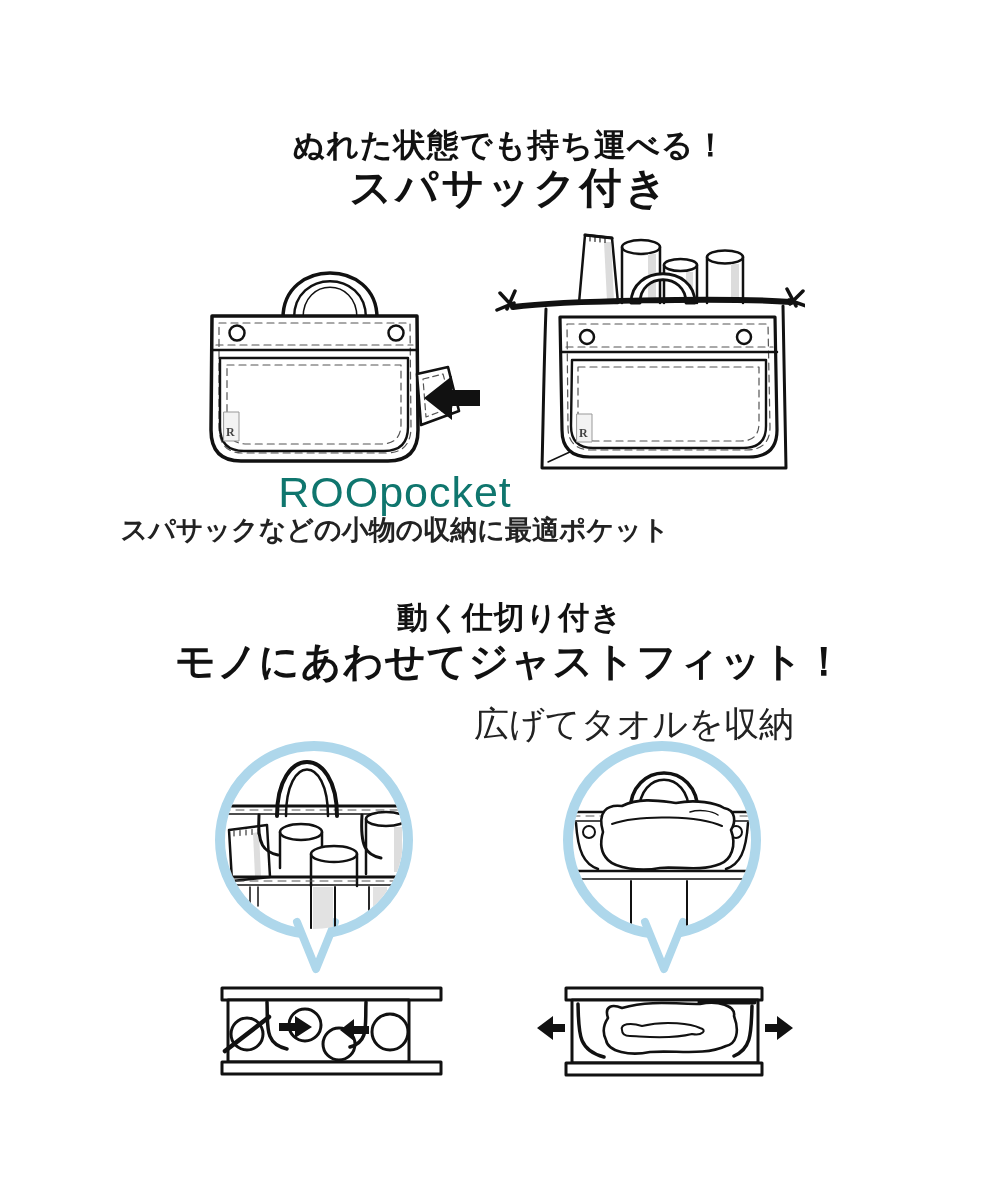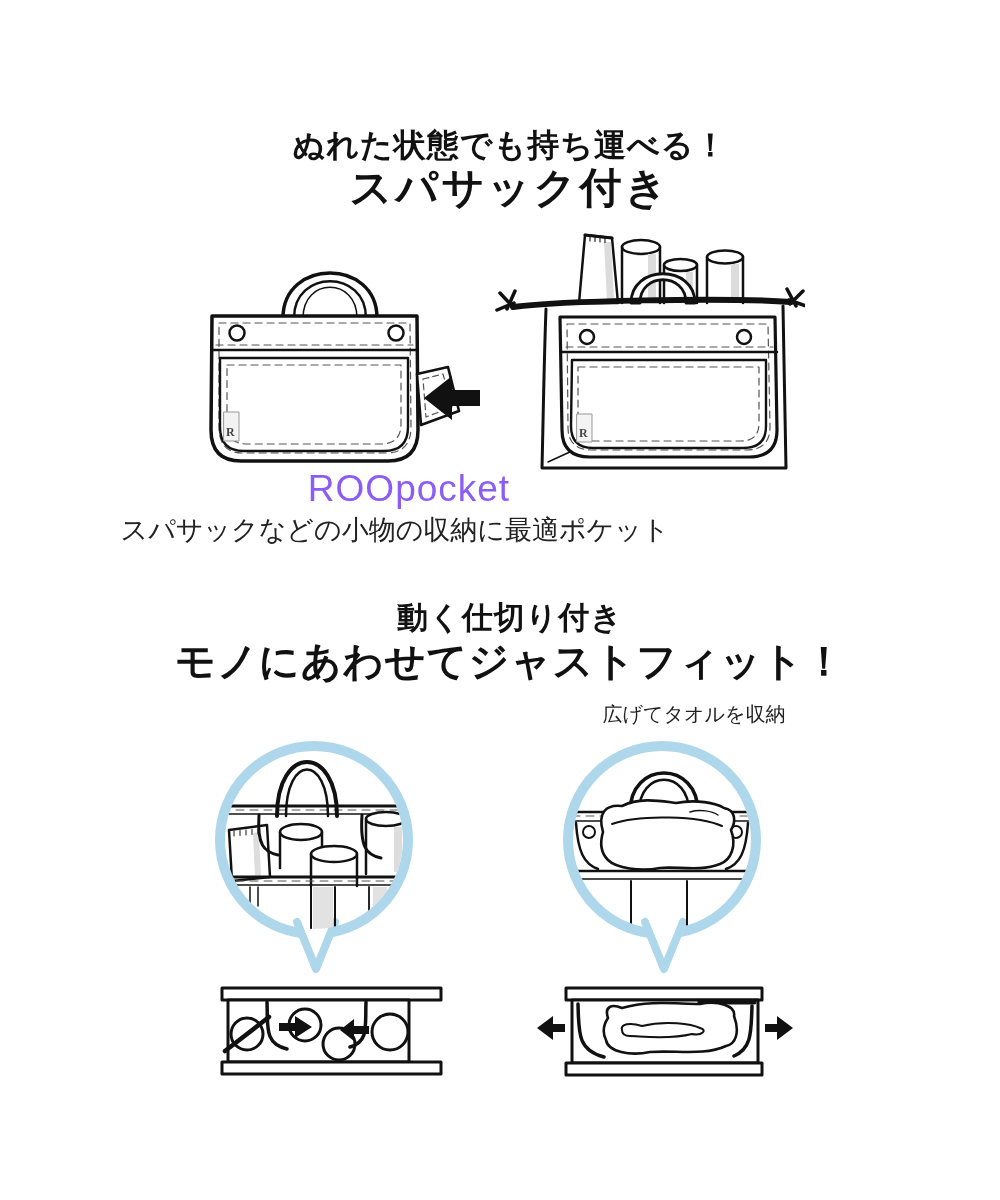--- a/index.html
+++ b/index.html
@@ -2,27 +2,27 @@
 <html><head>
 <meta charset="utf-8">
 <style>
   html,body{margin:0;padding:0;background:#fff;}
   .page{position:relative;width:1000px;height:1200px;background:#ffffff;overflow:hidden;
         font-family:"Liberation Sans","DejaVu Sans",sans-serif;color:#111;padding-left:28px;}
   .txt{position:absolute;white-space:nowrap;}
   .centered{left:10px;width:1000px;text-align:center;}
   .h1a{top:124px;font-size:32px;font-weight:700;letter-spacing:1px;}
   .h1b{top:160px;font-size:42px;font-weight:700;letter-spacing:3px;}
-  .brand{top:468px;left:395px;transform:translateX(-50%);font-size:37px;font-weight:400;
-         color:#8b5cf6;letter-spacing:1px;margin-left:14px;}
-  .cap1{top:512px;left:395px;transform:translateX(-50%);font-size:27px;color:#222;}
+  .brand{top:468px;left:395px;transform:translateX(-50%);font-size:43px;font-weight:400;
+         color:#0f766e;letter-spacing:1px;}
+  .cap1{top:512px;left:395px;transform:translateX(-50%);font-size:27px;color:#222;font-weight:bold;}
   .h2a{top:597px;font-size:31px;font-weight:700;letter-spacing:1px;}
   .h2b{top:634px;font-size:40px;font-weight:700;letter-spacing:1px;}
   .capL{top:701px;left:322px;transform:translateX(-50%);font-size:27px;color:#222;}
-  .capR{top:701px;left:694px;transform:translateX(-50%);font-size:20px;color:#222;}
+  .capR{top:701px;left:634px;transform:translateX(-50%);font-size:35px;color:#222;}
   svg{position:absolute;}
 </style>
 </head>
 <body>
 
 <div class="page">
 
   <div class="txt centered h1a">ぬれた状態でも持ち運べる！</div>
   <div class="txt centered h1b">スパサック付き</div>
 

